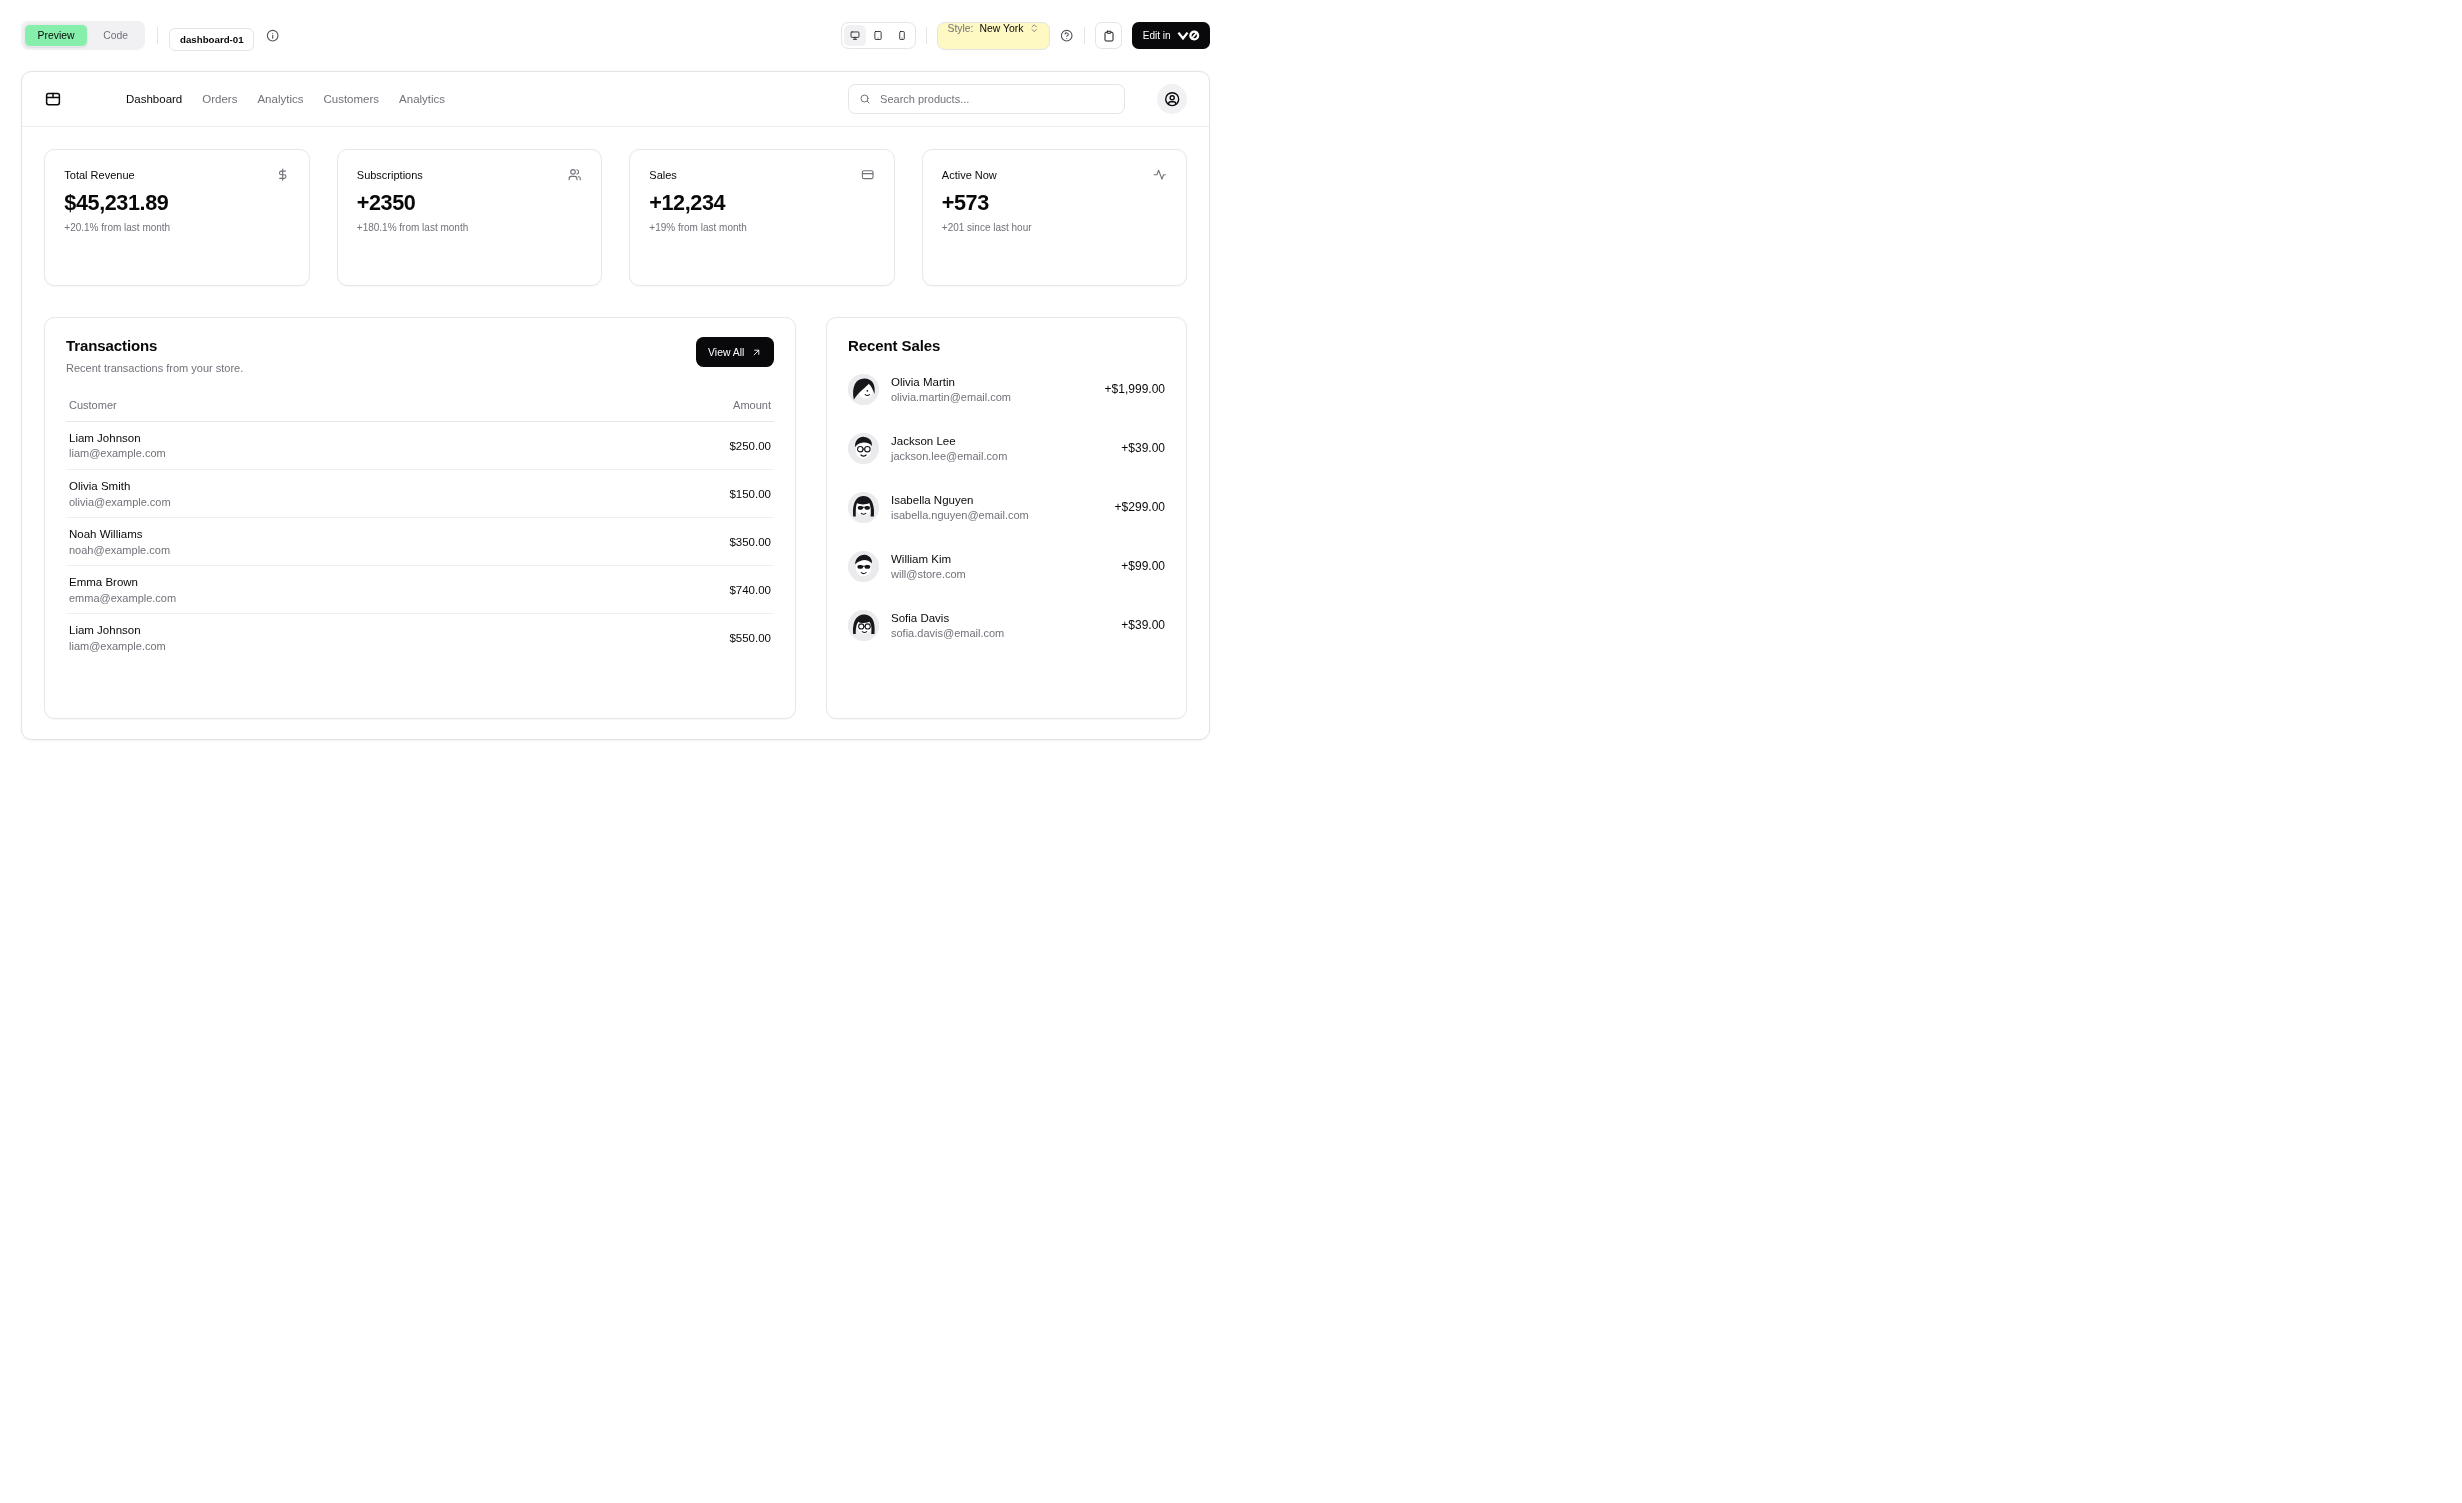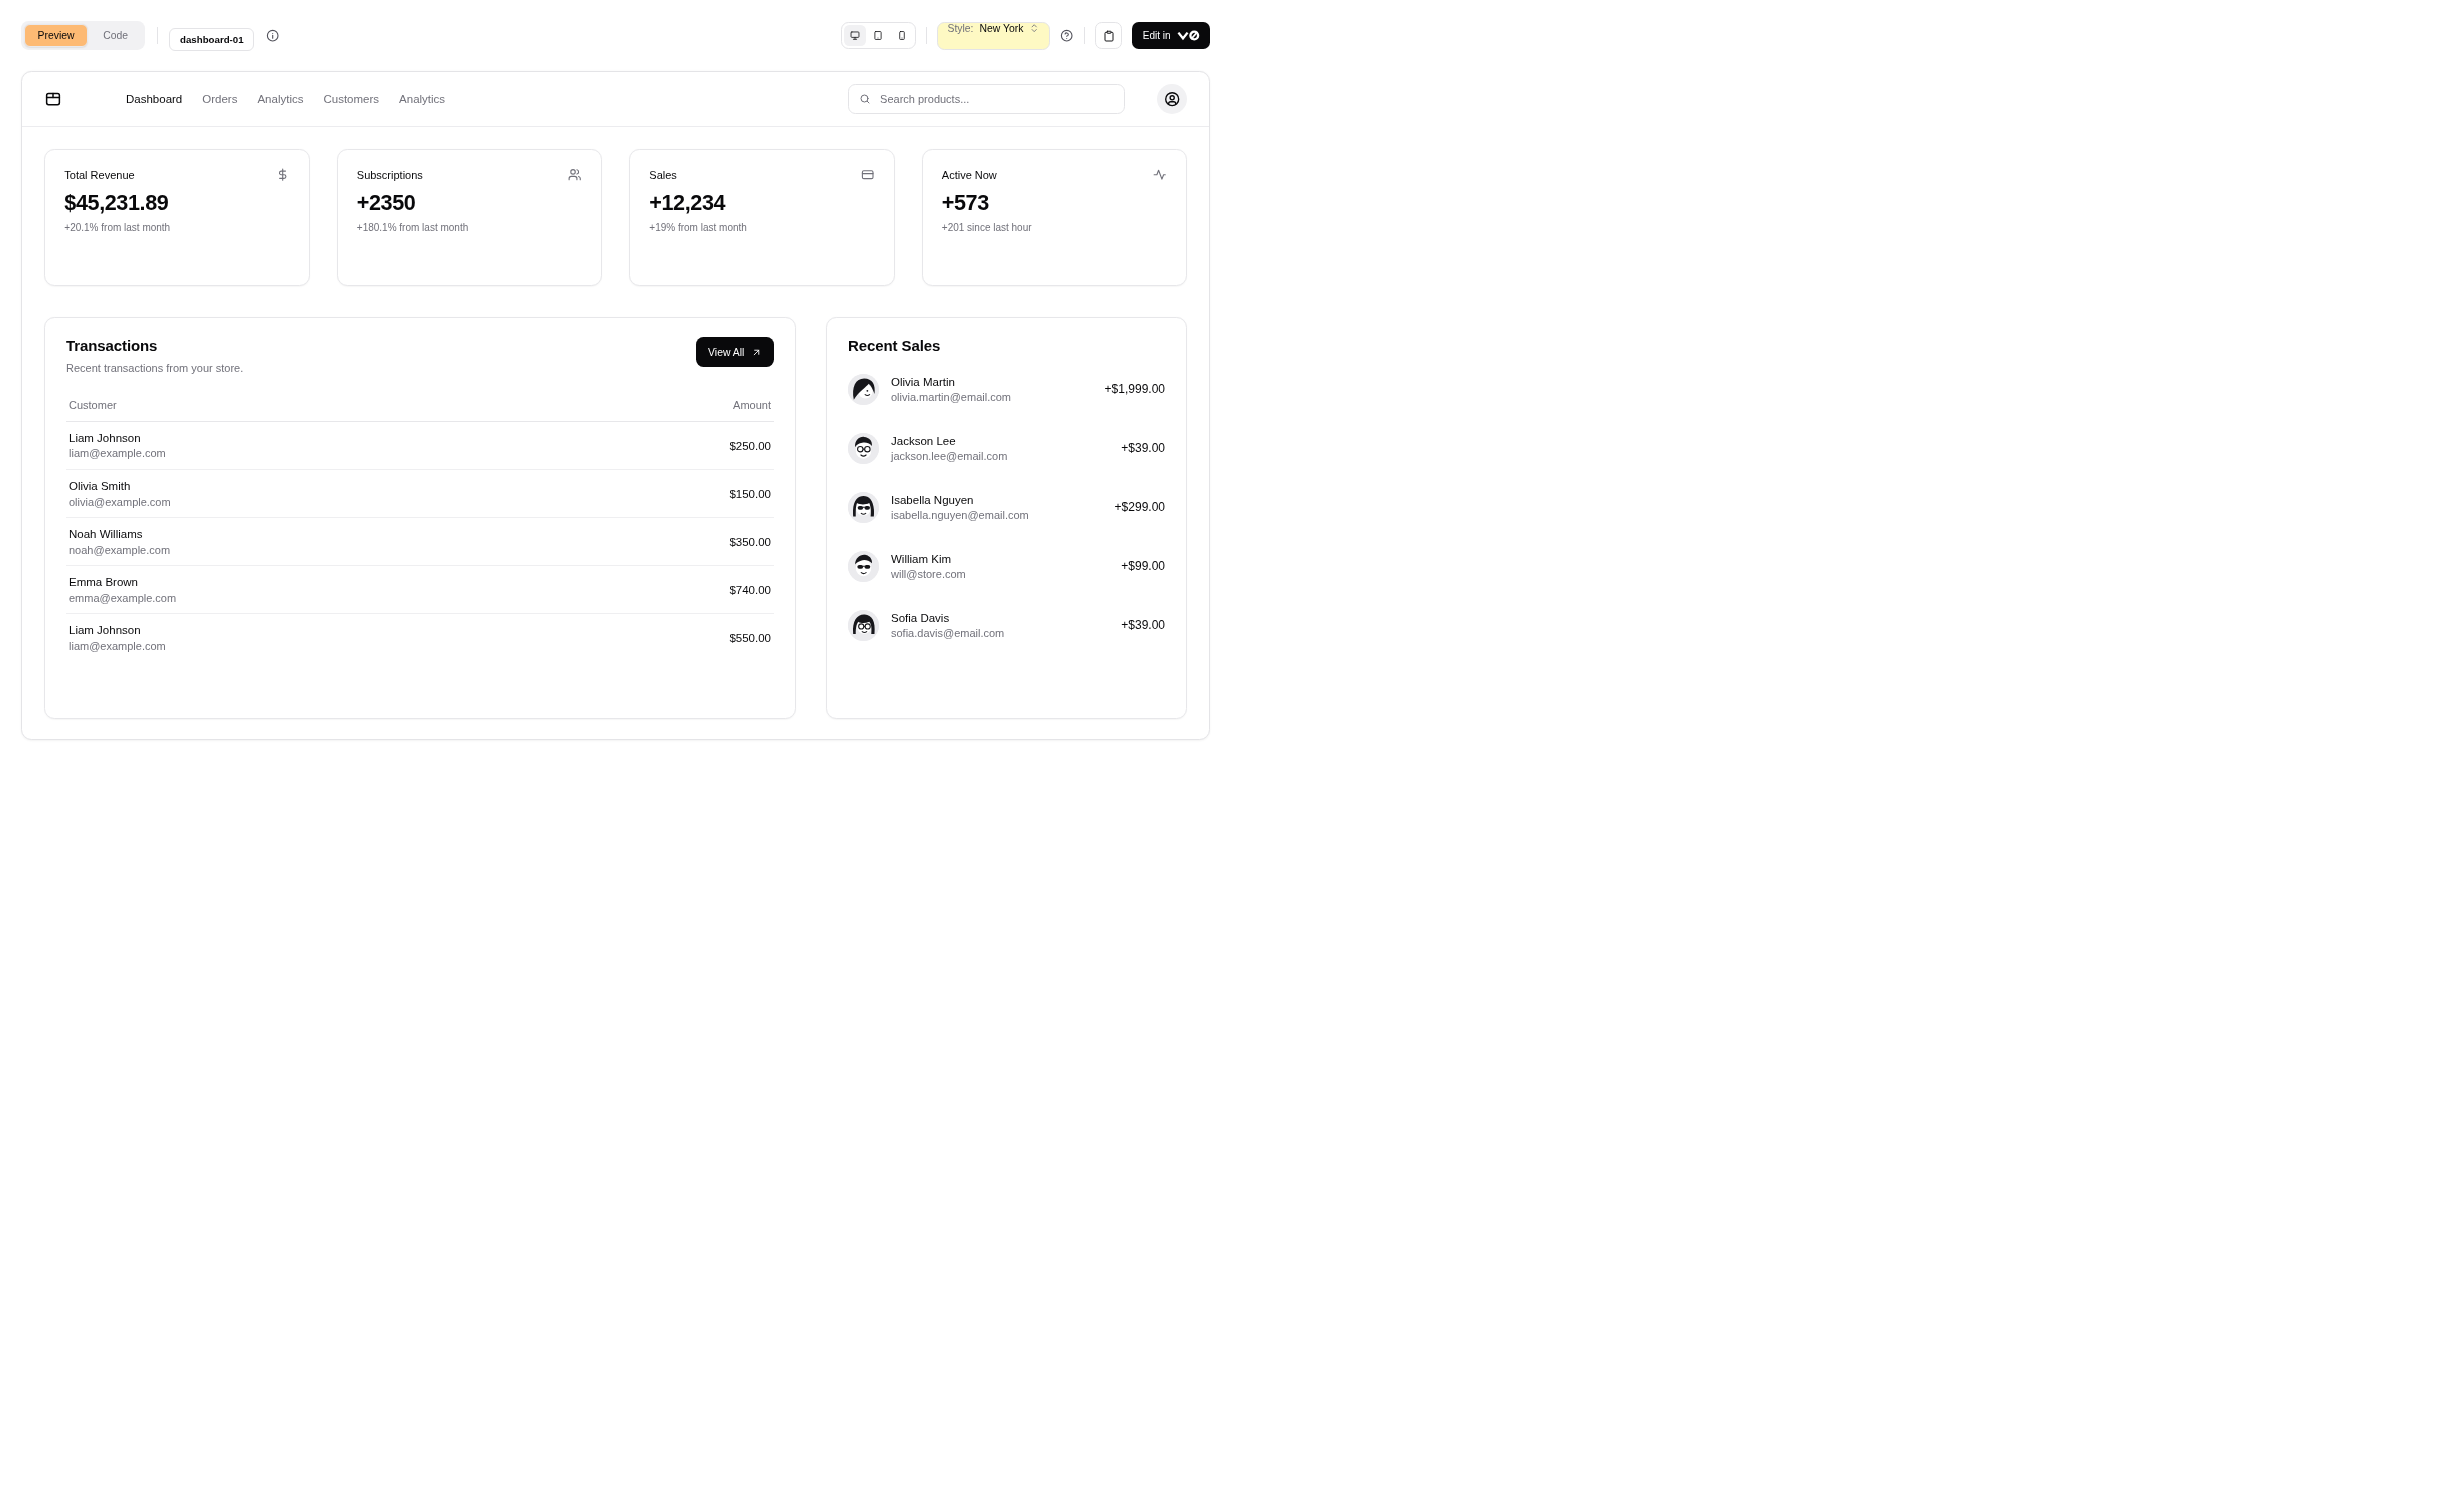--- a/index.html
+++ b/index.html
@@ -9,21 +9,21 @@
     font-family:"Liberation Sans","DejaVu Sans",sans-serif;
     color:#09090b; -webkit-font-smoothing:antialiased;
   }
   button { font-family:inherit; }
 
   
   .toolbar { height:71px; display:flex; align-items:center; padding:0 21px; gap:12px; }
   .seg { background:#f1f1f3; border-radius:7.4px; padding:3px; display:flex; gap:1.5px; }
   .seg-btn { border:0.7px solid transparent; background:transparent; font-size:10.4px; font-weight:500;
     color:#71717a; padding:5.2px 12.6px; border-radius:6px; cursor:pointer; }
-  .seg-btn.active { background:#fdba74; color:#09090b; border-color:#e9e9ec;
+  .seg-btn.active { background:#86efac; color:#09090b; border-color:#e9e9ec;
     box-shadow:0 0.7px 1.5px rgba(0,0,0,.08); }
   .vsep { width:0.7px; height:16.4px; background:#e4e4e7; flex:none; }
   .badge { border:0.7px solid #e4e4e7; border-radius:6px; padding:5.2px 9.7px; font-size:9.7px;
     font-weight:600; color:#09090b; background:#fff;margin-top:8px; }
   .icon-btn { border:none; background:none; color:#52525b; padding:0; display:flex;
     align-items:center; justify-content:center; cursor:pointer; }
   .icon-btn.bordered { width:27px; height:27px; border:0.7px solid #e4e4e7; border-radius:6.7px;
     background:#fff; color:#18181b; }
   .toolbar-right { margin-left:auto; display:flex; align-items:center; gap:10.4px; }
   .device-seg { border:0.7px solid #e4e4e7; border-radius:7.4px; padding:2.2px; display:flex; gap:1.5px; background:#fff; }

